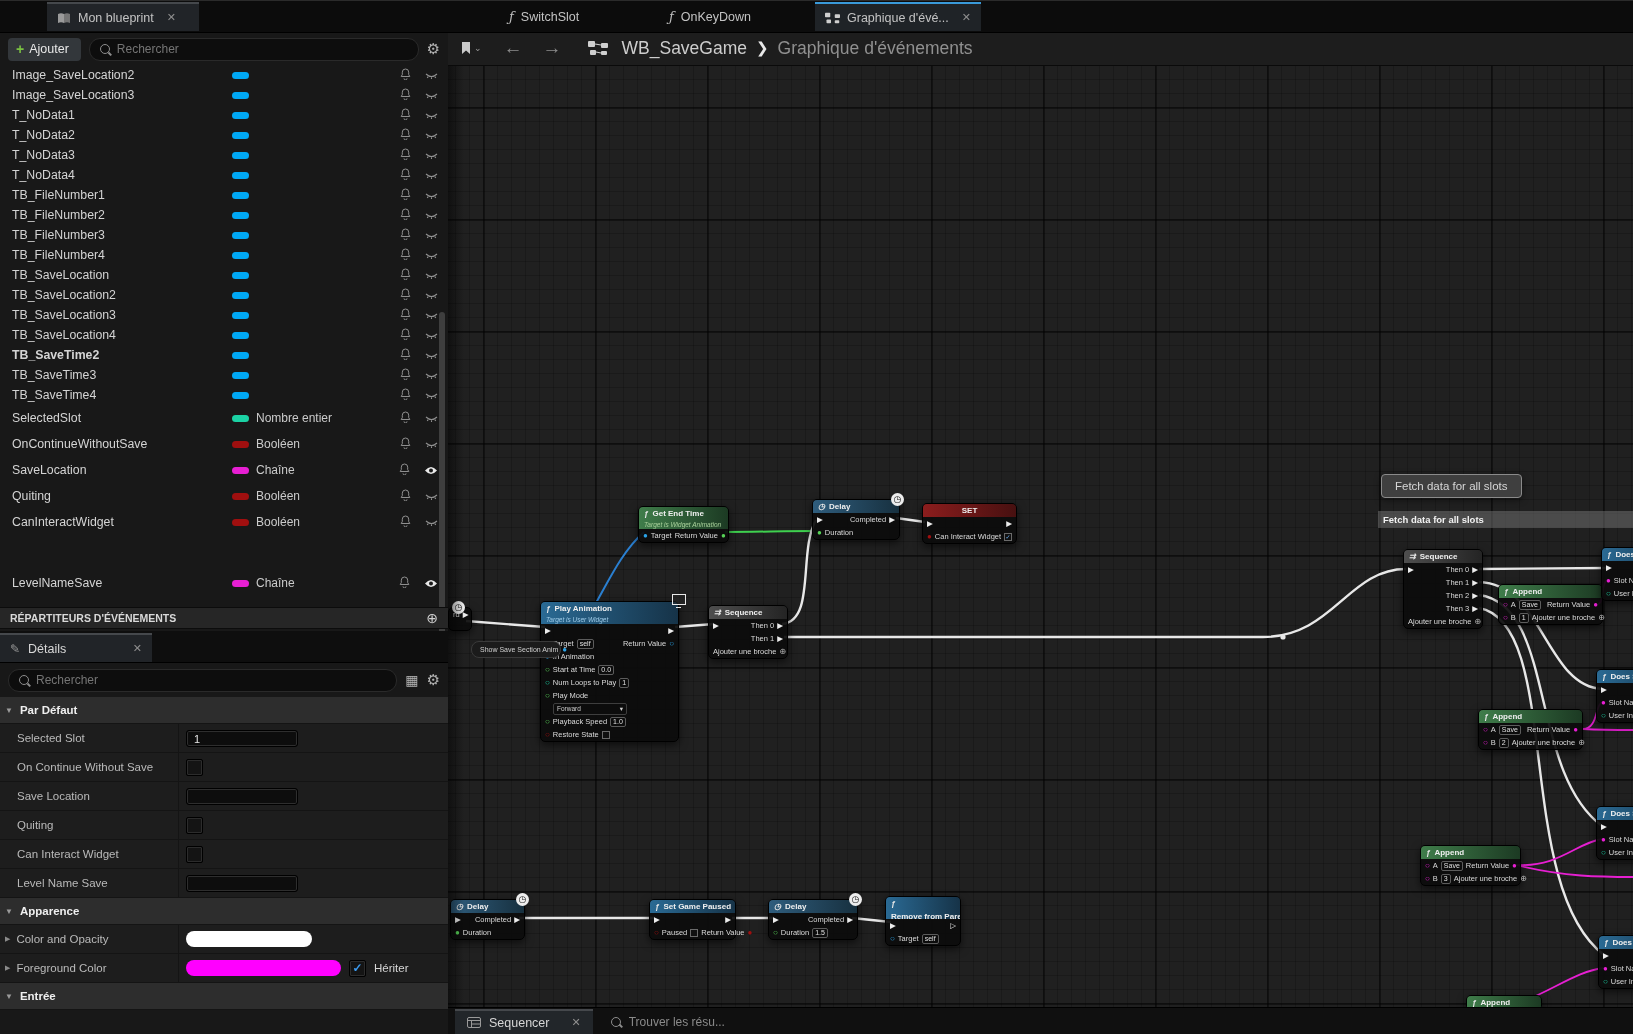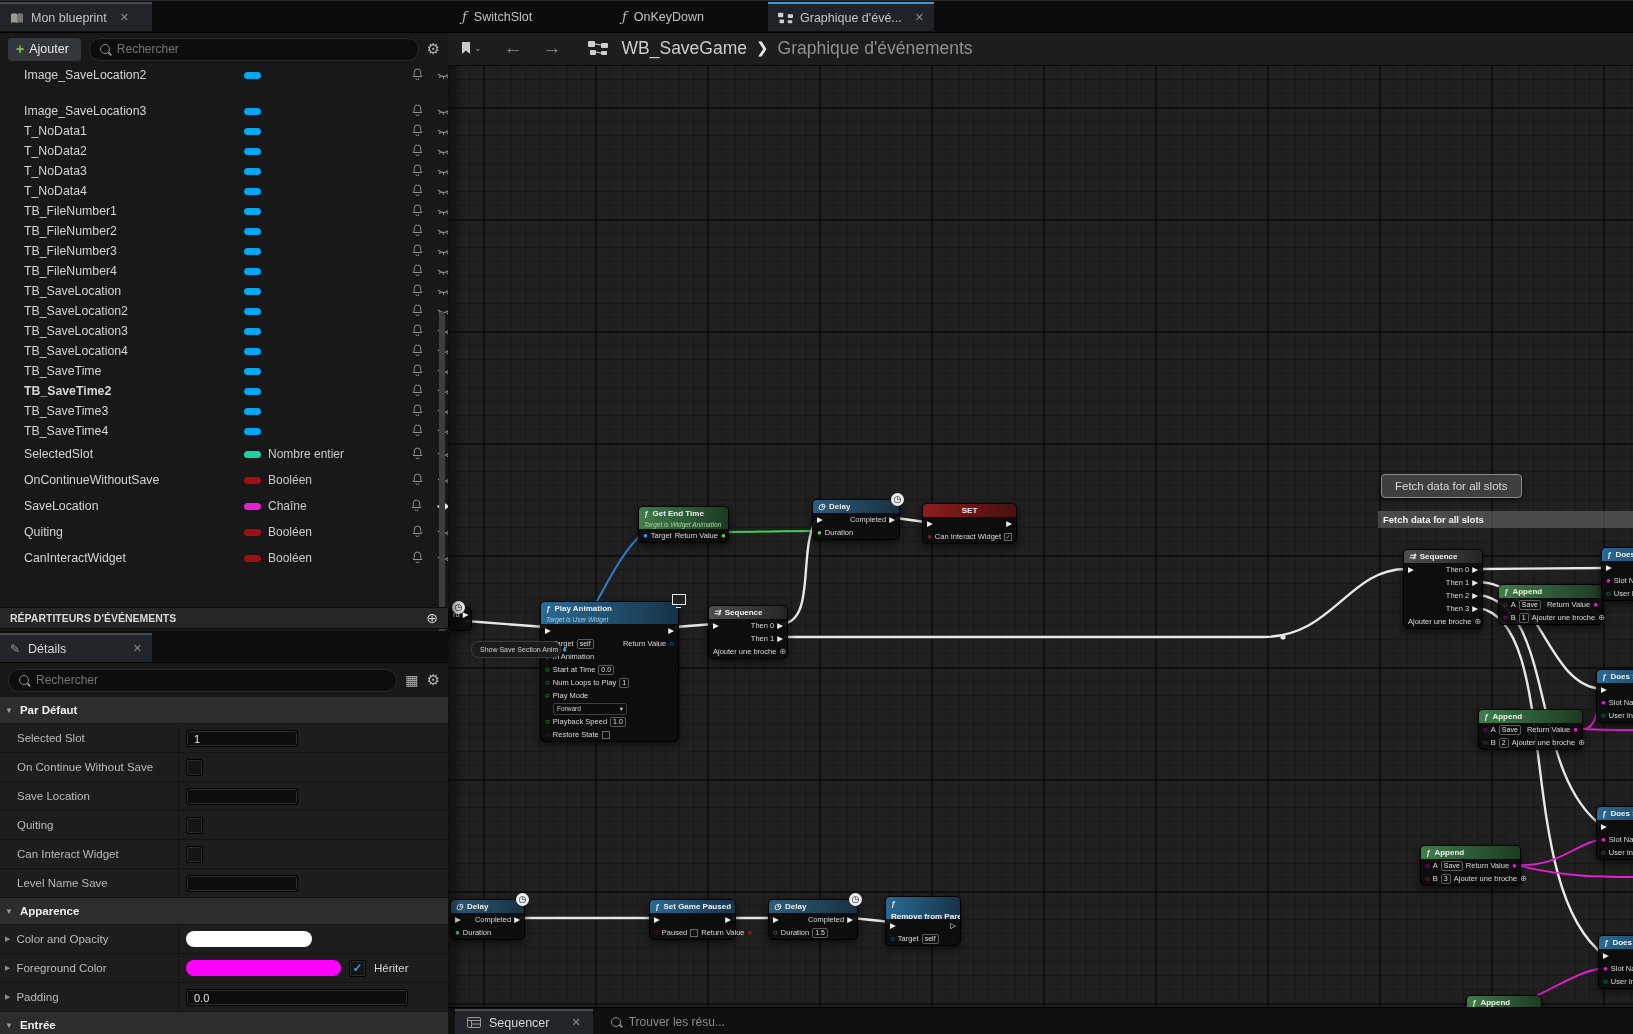--- a/index.html
+++ b/index.html
@@ -1,38 +1,38 @@
 <!DOCTYPE html>
 <html><head>
 <meta charset="utf-8">
 <style>
   html,body{margin:0;padding:0;background:#0a0a0a;width:1633px;height:1034px;overflow:hidden;
     font-family:"Liberation Sans",sans-serif;-webkit-font-smoothing:antialiased;}
   #app{position:absolute;inset:0;width:1633px;height:1034px;}
 
   
   #tabbar{position:absolute;left:0;top:0;width:1633px;height:31px;background:#0c0c0c;border-top:1px solid #2b2b2b;border-bottom:1px solid #000;z-index:30;}
-  .tab{position:absolute;top:1px;height:29px;display:flex;align-items:center;gap:7px;padding:0 10px;color:#c3c3c3;font-size:12.5px;cursor:default;}
+  .tab{position:absolute;top:1px;height:29px;display:flex;align-items:center;gap:7px;padding:0 10px;color:#c3c3c3;font-size:12.5px;cursor:default;margin-left:47px;}
   .tab.active{background:#1f2327;border-top:2px solid #3a9ad9;height:27px;}
   .tab .fx{font-style:italic;font-family:"DejaVu Serif",serif;color:#bdbdbd;font-size:13px;}
   .tab .x{color:#8f8f8f;font-size:11px;margin-left:6px;}
   #bp-tab{left:0;width:132px;background:#212428;border-top:2px solid #45484c;height:27px;}
 
   
   #left-panel{position:absolute;left:0;top:31px;width:448px;height:1003px;background:#181818;overflow:hidden;z-index:20;}
   #mb-toolbar{position:absolute;left:0;top:2px;width:448px;height:32px;display:flex;align-items:center;gap:8px;padding-left:8px;box-sizing:border-box;}
   #add-btn{display:flex;align-items:center;gap:5px;background:#33373b;border-radius:4px;height:23px;padding:0 12px 0 8px;color:#e8e8e8;font-size:12.5px;}
   #add-btn .plus{color:#7ac142;font-weight:bold;font-size:14px;}
   .searchbox{display:flex;align-items:center;gap:7px;background:#0d0d0d;border:1px solid #2a2a2a;border-radius:11px;height:21px;padding:0 10px;color:#757575;font-size:12px;flex:1;}
   .mag{width:8px;height:8px;border:1.5px solid #8d8d8d;border-radius:50%;position:relative;flex:none;}
   .mag::after{content:"";position:absolute;width:4px;height:1.5px;background:#8d8d8d;transform:rotate(45deg);right:-3px;bottom:-1px;}
   .gear{color:#b2b2b2;font-size:15px;}
   #mb-gear{margin-right:8px;}
 
-  #var-list{position:absolute;left:12px;top:34px;width:448px;}
+  #var-list{position:absolute;left:0;top:34px;width:448px;}
   .vrow{display:flex;align-items:center;width:448px;box-sizing:border-box;padding:0 8px 0 12px;}
   .vname{color:#d4d4d4;font-size:12.3px;width:220px;white-space:nowrap;overflow:hidden;}
   .vpill{width:17px;height:7px;border-radius:4px;flex:none;}
   .vtype{color:#cbcbcb;font-size:12px;margin-left:7px;flex:1;white-space:nowrap;}
   .vicons{display:flex;align-items:center;gap:14px;margin-right:2px;}
   #var-scrollbar{position:absolute;right:3px;top:281px;width:6px;height:345px;background:#3e3e3e;border-radius:3px;}
 
   #dispatch-header{position:absolute;left:0;top:576px;width:448px;height:22px;background:#262626;display:flex;align-items:center;color:#d9d9d9;font-size:10.5px;font-weight:bold;padding:0 10px;box-sizing:border-box;border-top:1px solid #0c0c0c;border-bottom:1px solid #0c0c0c;}
   #dispatch-header .addc{margin-left:auto;color:#cfcfcf;font-weight:normal;font-size:14px;}
 
@@ -167,21 +167,21 @@
             <span><svg width="11" height="12" viewBox="0 0 11 12">
                 <path d="M5.5 1 a3.2 3.2 0 0 1 3.2 3.2 v2.4 l1.1 1.9 H1.2 l1.1 -1.9 V4.2 A3.2 3.2 0 0 1 5.5 1 Z" fill="none" stroke="#8f8f8f"></path>
                 <path d="M4 10.4 a1.5 1.5 0 0 0 3 0" fill="none" stroke="#8f8f8f"></path>
               </svg></span>
             <span><svg width="13" height="8" viewBox="0 0 13 8">
                 <path d="M1 2 q5.5 5 11 0" fill="none" stroke="#8f8f8f" stroke-width="1.1"></path>
                 <path d="M3.2 4.6 l-1 1.3 M6.5 5.3 v1.7 M9.8 4.6 l1 1.3" stroke="#8f8f8f" stroke-width="1.1"></path>
               </svg></span>
           </span>
         </div>
-        <div class="vrow" style="height: 20px; margin-top: 16px;">
+        <div class="vrow" style="height: 20px;">
           <span class="vname">Image_SaveLocation3</span>
           <span class="vpill" style="background: rgb(0, 167, 243);"></span>
           <span class="vtype"></span>
           <span class="vicons">
             <span><svg width="11" height="12" viewBox="0 0 11 12">
                 <path d="M5.5 1 a3.2 3.2 0 0 1 3.2 3.2 v2.4 l1.1 1.9 H1.2 l1.1 -1.9 V4.2 A3.2 3.2 0 0 1 5.5 1 Z" fill="none" stroke="#8f8f8f"></path>
                 <path d="M4 10.4 a1.5 1.5 0 0 0 3 0" fill="none" stroke="#8f8f8f"></path>
               </svg></span>
             <span><svg width="13" height="8" viewBox="0 0 13 8">
                 <path d="M1 2 q5.5 5 11 0" fill="none" stroke="#8f8f8f" stroke-width="1.1"></path>
@@ -349,35 +349,20 @@
                 <path d="M4 10.4 a1.5 1.5 0 0 0 3 0" fill="none" stroke="#8f8f8f"></path>
               </svg></span>
             <span><svg width="13" height="8" viewBox="0 0 13 8">
                 <path d="M1 2 q5.5 5 11 0" fill="none" stroke="#8f8f8f" stroke-width="1.1"></path>
                 <path d="M3.2 4.6 l-1 1.3 M6.5 5.3 v1.7 M9.8 4.6 l1 1.3" stroke="#8f8f8f" stroke-width="1.1"></path>
               </svg></span>
           </span>
         </div>
         <div class="vrow" style="height: 20px;">
           <span class="vname">TB_SaveLocation4</span>
-          <span class="vpill" style="background: rgb(0, 167, 243);"></span>
-          <span class="vtype"></span>
-          <span class="vicons">
-            <span><svg width="11" height="12" viewBox="0 0 11 12">
-                <path d="M5.5 1 a3.2 3.2 0 0 1 3.2 3.2 v2.4 l1.1 1.9 H1.2 l1.1 -1.9 V4.2 A3.2 3.2 0 0 1 5.5 1 Z" fill="none" stroke="#8f8f8f"></path>
-                <path d="M4 10.4 a1.5 1.5 0 0 0 3 0" fill="none" stroke="#8f8f8f"></path>
-              </svg></span>
-            <span><svg width="13" height="8" viewBox="0 0 13 8">
-                <path d="M1 2 q5.5 5 11 0" fill="none" stroke="#8f8f8f" stroke-width="1.1"></path>
-                <path d="M3.2 4.6 l-1 1.3 M6.5 5.3 v1.7 M9.8 4.6 l1 1.3" stroke="#8f8f8f" stroke-width="1.1"></path>
-              </svg></span>
-          </span>
-        </div>
-        <div class="vrow" style="height: 20px;">
-          <span class="vname">TB_SaveTime</span>
           <span class="vpill" style="background: rgb(0, 167, 243);"></span>
           <span class="vtype"></span>
           <span class="vicons">
             <span><svg width="11" height="12" viewBox="0 0 11 12">
                 <path d="M5.5 1 a3.2 3.2 0 0 1 3.2 3.2 v2.4 l1.1 1.9 H1.2 l1.1 -1.9 V4.2 A3.2 3.2 0 0 1 5.5 1 Z" fill="none" stroke="#8f8f8f"></path>
                 <path d="M4 10.4 a1.5 1.5 0 0 0 3 0" fill="none" stroke="#8f8f8f"></path>
               </svg></span>
             <span><svg width="13" height="8" viewBox="0 0 13 8">
                 <path d="M1 2 q5.5 5 11 0" fill="none" stroke="#8f8f8f" stroke-width="1.1"></path>
                 <path d="M3.2 4.6 l-1 1.3 M6.5 5.3 v1.7 M9.8 4.6 l1 1.3" stroke="#8f8f8f" stroke-width="1.1"></path>
@@ -609,29 +594,20 @@
         </div>
         <div class="drow">
           <div class="dlabel">
             <span class="exp">▶</span>
             <span>Foreground Color</span>
           </div>
           <div class="dval">
             <div class="dswatch" style="width: 155px; background: rgb(255, 0, 255);"></div>
             <div class="dcheck">✓</div>
             <span style="color: rgb(214, 214, 214); font-size: 11.5px;">Hériter</span>
-          </div>
-        </div>
-        <div class="drow">
-          <div class="dlabel">
-            <span class="exp">▶</span>
-            <span>Padding</span>
-          </div>
-          <div class="dval">
-            <div class="dinput" style="width: 222px;">0.0</div>
           </div>
         </div>
         <div class="dsection">
           <span class="tri">▼</span>
           <span>Entrée</span>
         </div>
       </div>
   </div>
 
   <div id="graph">

